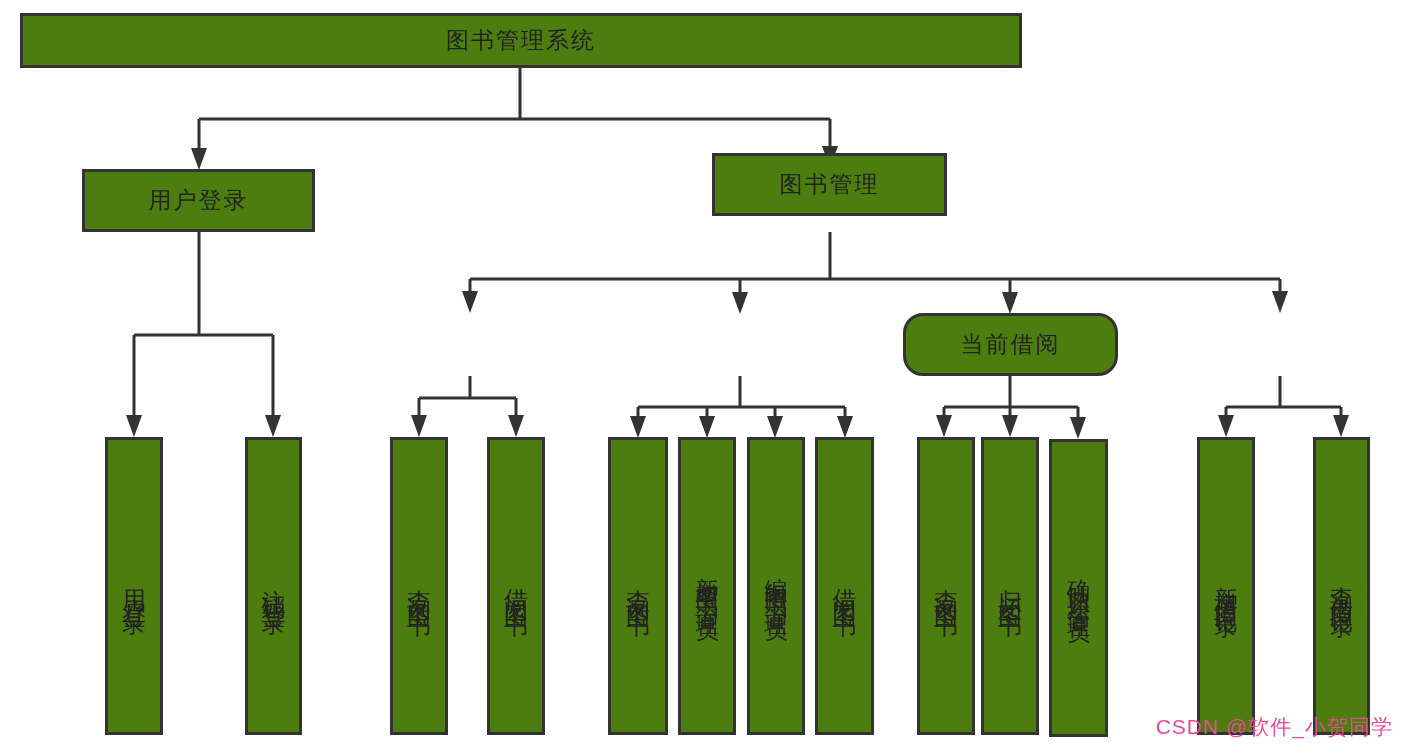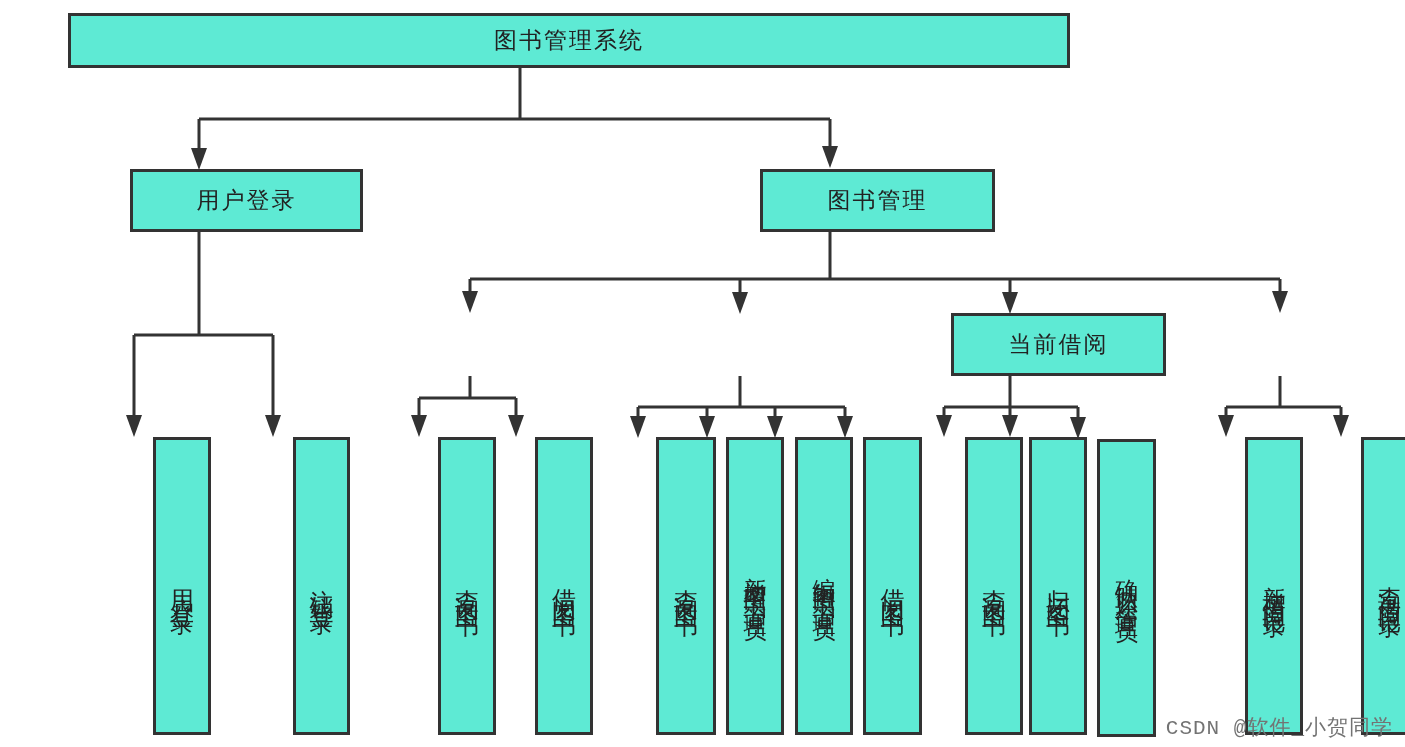--- a/index.html
+++ b/index.html
@@ -7,42 +7,40 @@
     position:relative;
     width:1405px;height:747px;
     background:#ffffff;
     font-family:"Liberation Sans",sans-serif;
     overflow:hidden;
   }
   #connectors{position:absolute;left:0;top:0;z-index:1;}
   .box{
     position:absolute;z-index:2;
     border:3px solid #333333;
-    background:#5eead4;
+    background:#4d7c0f;
     box-sizing:border-box;
     display:flex;align-items:center;justify-content:center;
     color:#222222;
-    margin-left:48px;
   }
   .hlabel{font-size:23px;letter-spacing:2px;white-space:nowrap;}
   .leaf .vlabel{
     writing-mode:vertical-rl;
     font-size:24px;
     letter-spacing:8px;
     line-height:1;
     white-space:nowrap;
   }
   .leaf.long .vlabel{letter-spacing:6px;font-size:23px;}
   #watermark{
     position:absolute;z-index:3;
     right:12px;top:713px;
     font-size:21px;letter-spacing:1px;
-    color:#737373;
+    color:#ec4899;
     white-space:nowrap;
-    font-family:Liberation Mono, monospace;
   }
 </style>
 </head>
 <body>
 
 <div id="stage">
 
   <svg id="connectors" width="1405" height="747" viewBox="0 0 1405 747">
     <g stroke="#333333" stroke-width="3" fill="none">
 
@@ -83,25 +81,25 @@
     </g>
   </svg>
 
   <div class="box" style="left:20px;top:13px;width:1002px;height:55px;">
     <span class="hlabel">图书管理系统</span>
   </div>
 
   <div class="box" style="left:82px;top:169px;width:233px;height:63px;">
     <span class="hlabel">用户登录</span>
   </div>
-  <div class="box" style="left:712px;top:169px;width:235px;height:63px;">
+  <div class="box" style="left:712px;top:153px;width:235px;height:63px;">
     <span class="hlabel">图书管理</span>
   </div>
 
-  <div class="box" style="left:903px;top:313px;width:215px;height:63px;">
+  <div class="box" style="left:903px;top:313px;width:215px;height:63px;border-radius:20px;">
     <span class="hlabel">当前借阅</span>
   </div>
 
   <div class="box leaf" style="left:105px;top:437px;width:58px;height:298px;">
     <span class="vlabel">用户登录</span>
   </div>
   <div class="box leaf" style="left:245px;top:437px;width:57px;height:298px;">
     <span class="vlabel">注销登录</span>
   </div>
 

